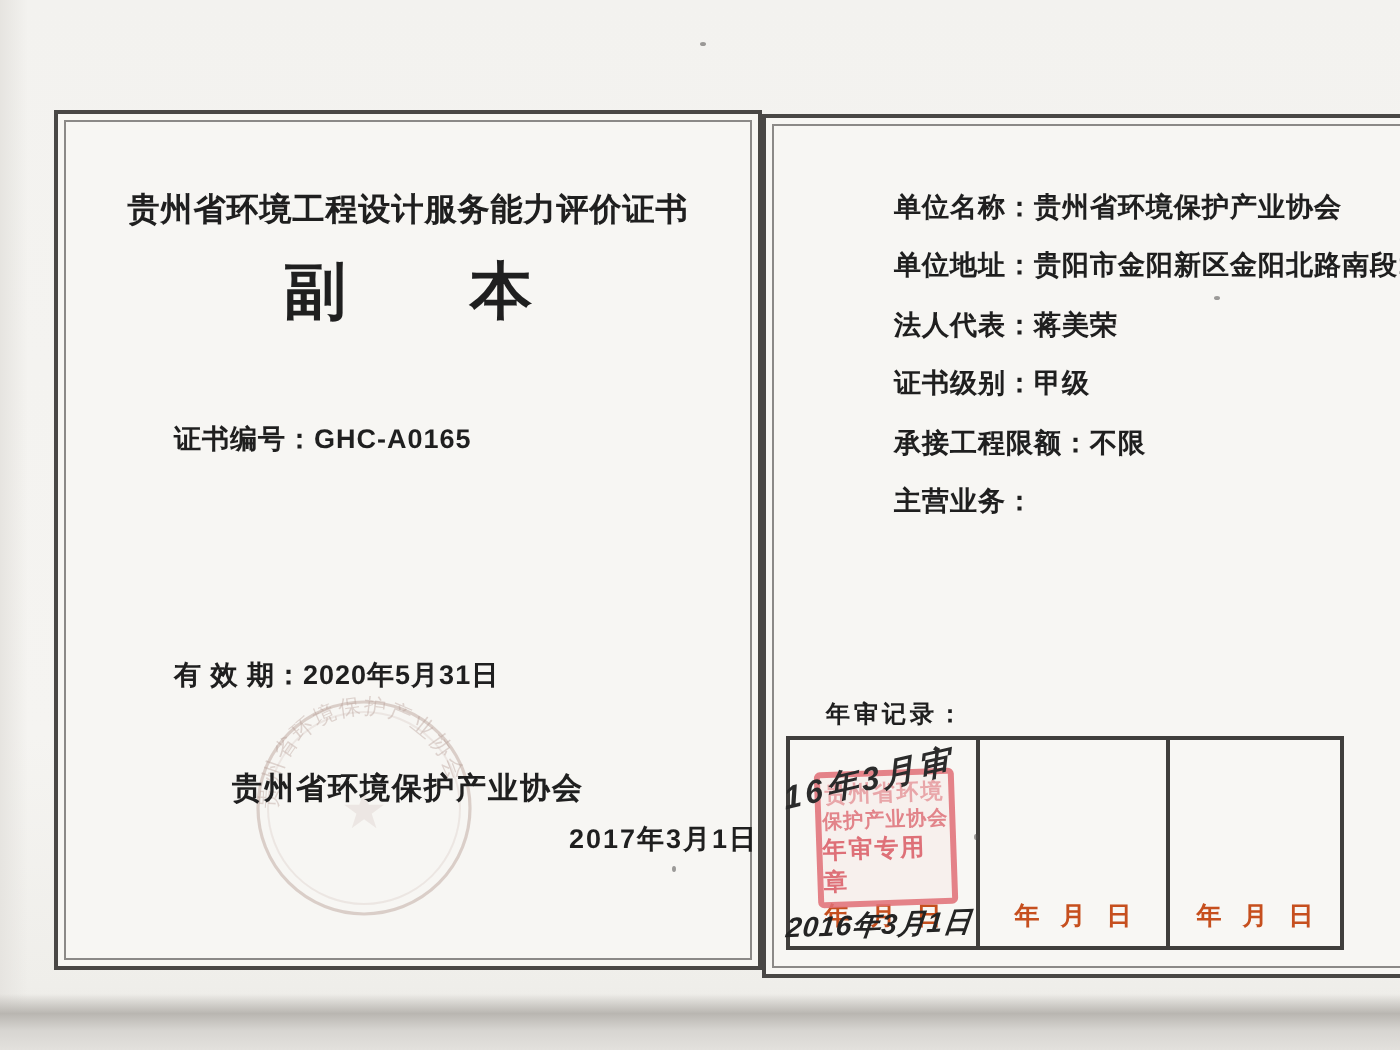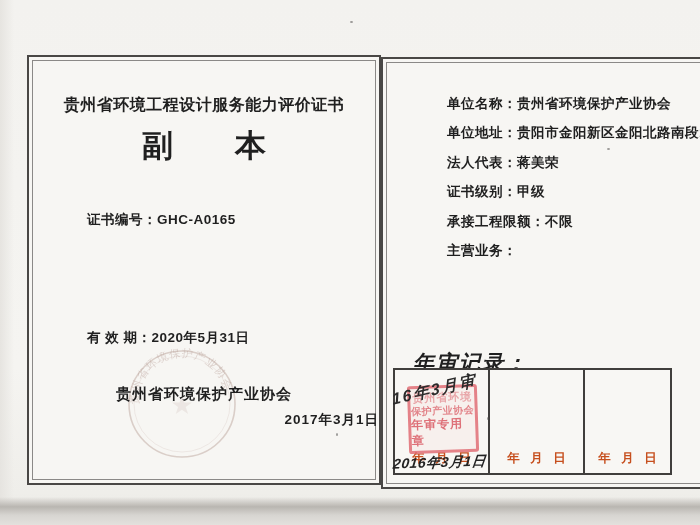--- a/index.html
+++ b/index.html
@@ -27,21 +27,21 @@
   .issuer-row{position:absolute;top:328px;left:0;width:100%;text-align:center;
     font-size:15px;font-weight:bold;letter-spacing:1px;z-index:2;}
   .issue-date-row{position:absolute;top:354px;left:0;width:100%;text-align:right;
     font-size:13.5px;font-weight:bold;letter-spacing:1px;z-index:2;}
   .seal{position:absolute;left:97px;top:291px;width:112px;height:112px;z-index:1;}
 
   
   .fields{position:absolute;left:64px;top:30px;right:10px;}
   .field-row{height:29.5px;display:flex;align-items:center;font-size:13.5px;
     font-weight:bold;letter-spacing:0.5px;white-space:nowrap;}
-  .review-heading{position:absolute;left:30px;top:290px;font-size:21px;font-weight:bold;letter-spacing:2px;font-style:italic;}
+  .review-heading{position:absolute;left:30px;top:290px;font-size:12px;font-weight:bold;letter-spacing:2px;}
   .review-table{position:absolute;left:10px;top:309px;width:275px;height:103px;
     border:2px solid #403e3c;display:flex;background:#f8f7f4;}
   .review-cell{position:relative;flex:0 0 93px;border-right:2px solid #403e3c;}
   .review-cell:last-child{flex:1 1 auto;border-right:none;}
   .date-line{position:absolute;left:0;bottom:6px;width:100%;text-align:center;
     font-size:12.5px;font-weight:bold;word-spacing:7px;color:#c2410c;opacity:.92;}
   .red-stamp{position:absolute;left:13px;top:15px;width:64px;height:62px;
     border:3px solid rgba(225,110,118,.85);border-radius:3px;
     background:rgba(236,150,155,.07);transform:rotate(-2deg);
     display:flex;flex-direction:column;justify-content:center;align-items:center;

